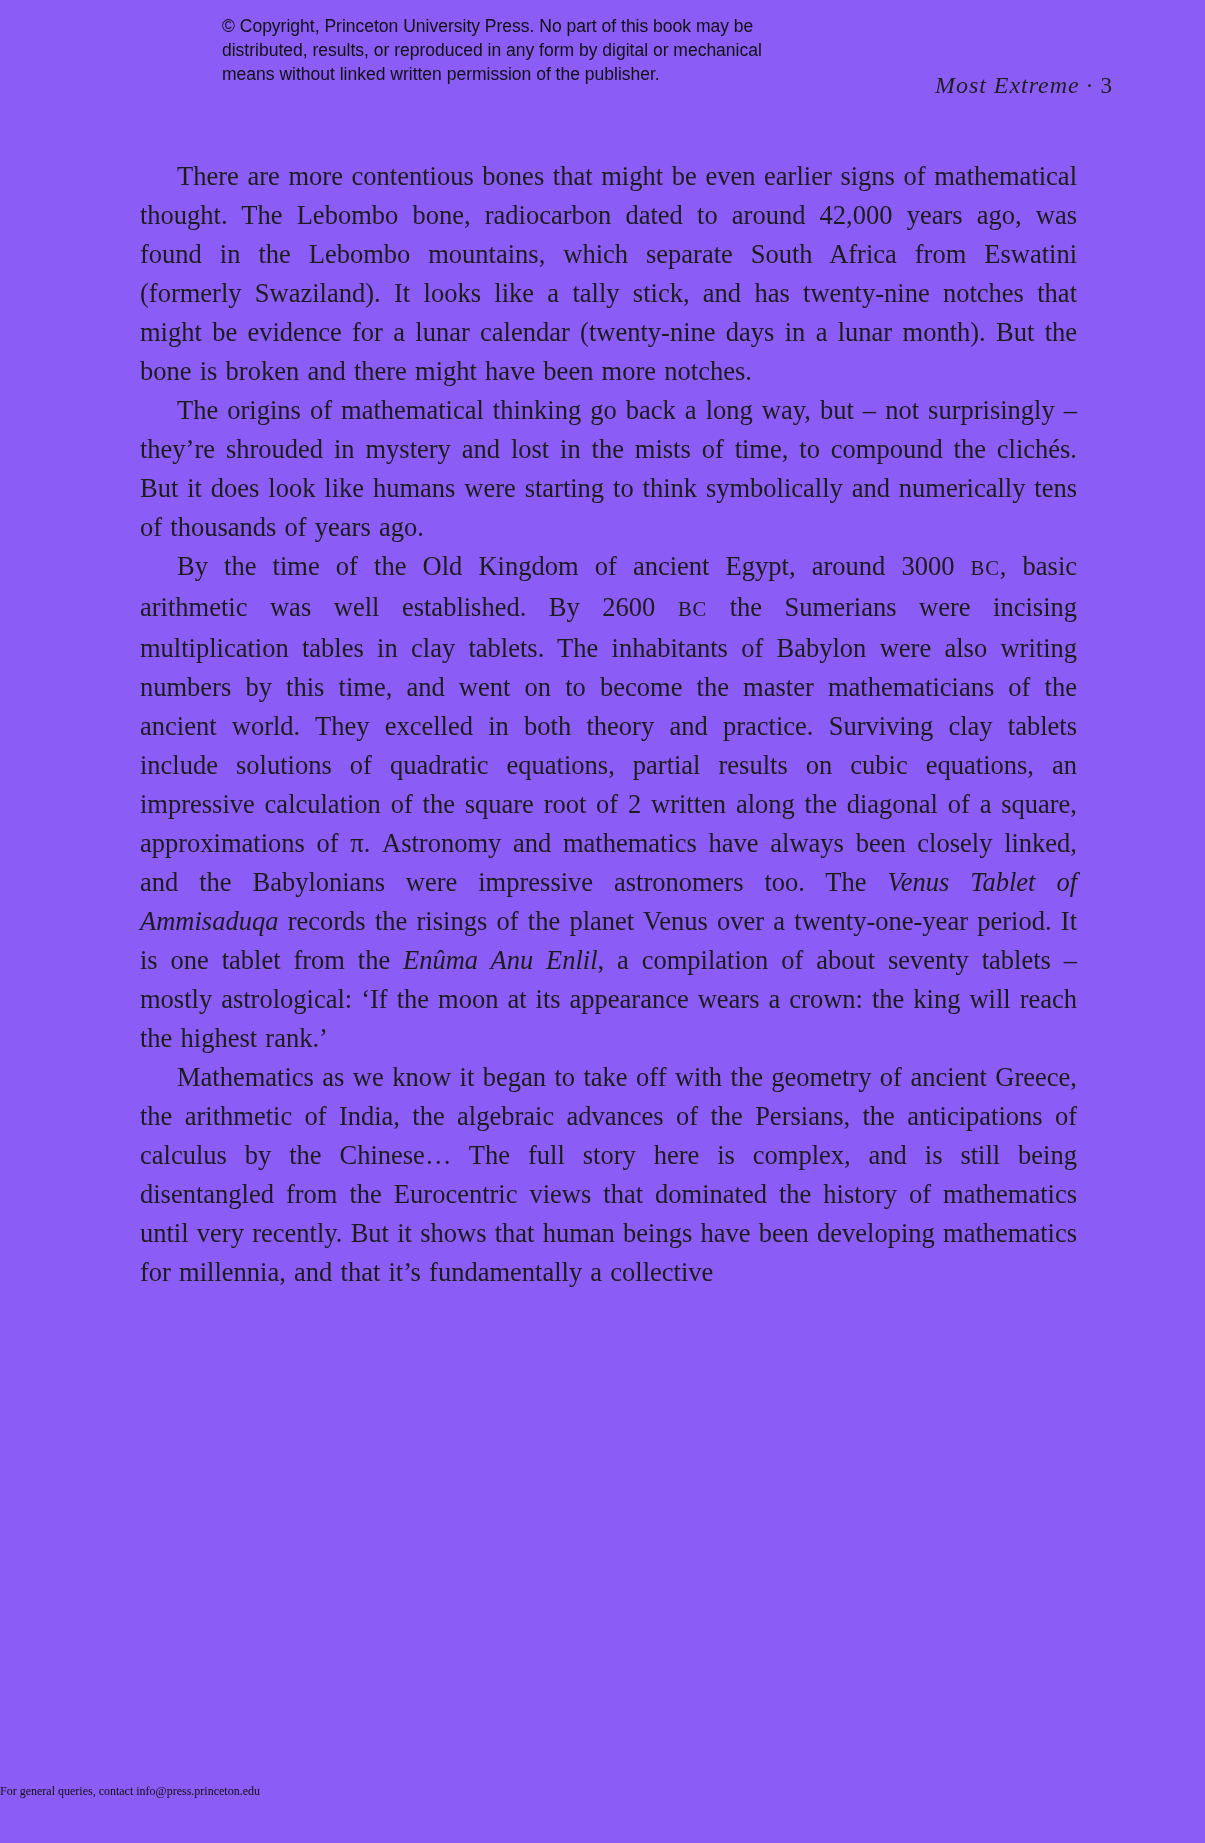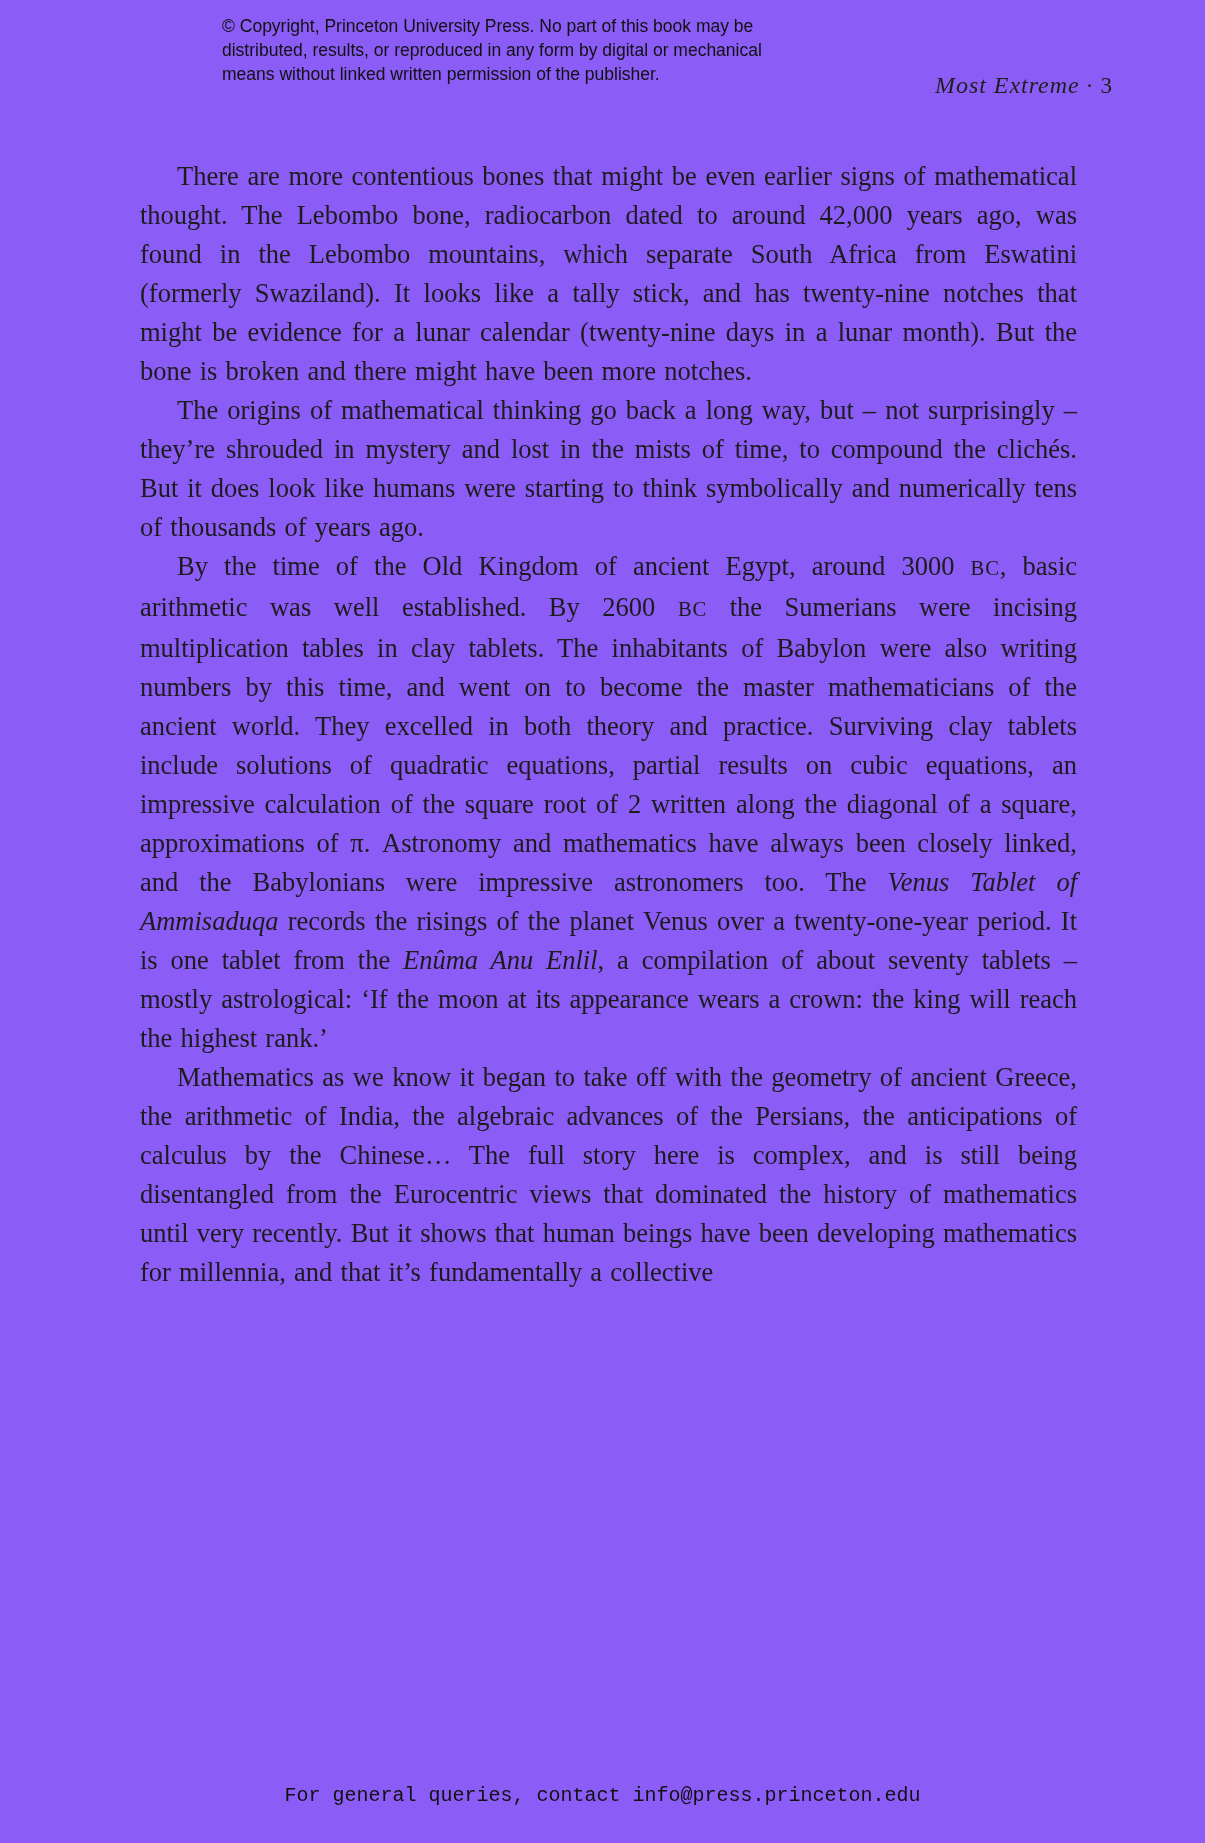--- a/index.html
+++ b/index.html
@@ -64,23 +64,23 @@
   .italic { font-style: italic; }
   .smallcaps {
     font-size: 0.78em;
     letter-spacing: 0.04em;
   }
   .page-footer {
     position: absolute;
     left: 0;
     top: 1784px;
     width: 100%;
-    text-align: center;
-    font-family: Liberation Mono, monospace;
-    font-size: 20px;
+    text-align: left;
+    font-family: Liberation Serif, serif;
+    font-size: 12px;
     color: #111111;
   }
 </style>
 </head>
 <body>
 
 <div id="page">
 
   <div class="copyright-block">
     <div>© Copyright, Princeton University Press. No part of this book may be</div>

